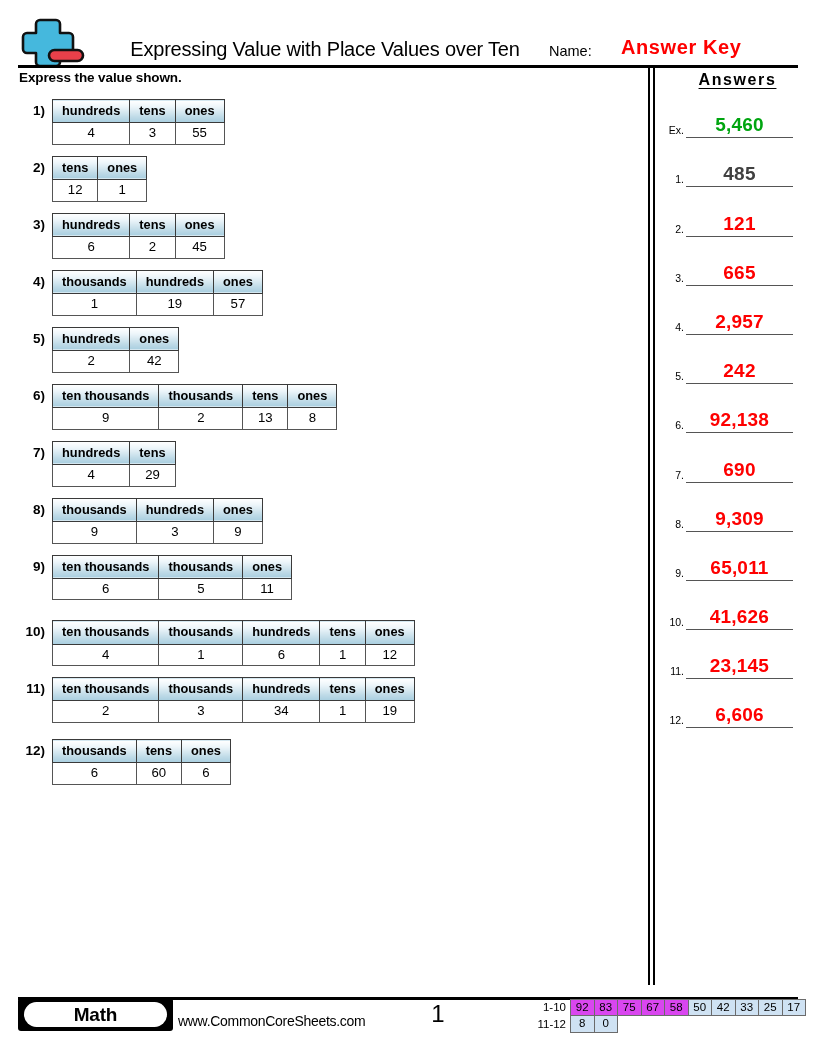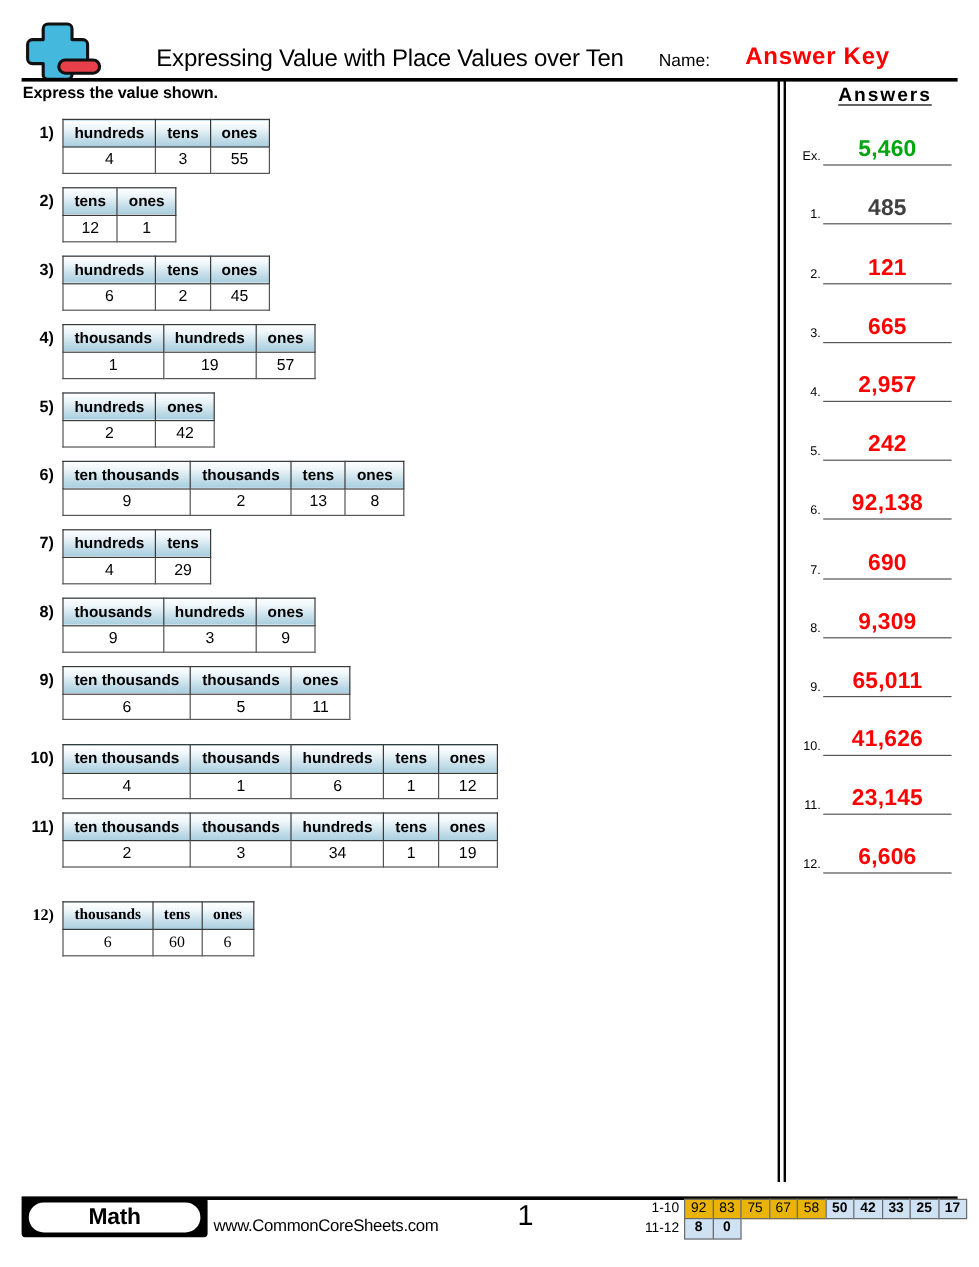--- a/index.html
+++ b/index.html
@@ -229,26 +229,25 @@
     line-height: 17px;
     box-sizing: border-box;
   }
   .score-cell {
     width: 24.5px;
     border: 1px solid #6b6b6b;
     margin-left: -1px;
     font-size: 11.5px;
     line-height: 15px;
     text-align: center;
-    background: #eab308;
+    background: #d946ef;
     box-sizing: border-box;
   }
   .score-cell.shaded {
     background: #cfe2f3;
-    font-weight: bold;
   }
   .score-line + .score-line .score-cell {
     margin-top: -1px;
   }
 </style>
 </head>
 <body>
 
 <div id="header">
 
@@ -477,21 +476,21 @@
           <tr>
             <td>2</td>
             <td>3</td>
             <td>34</td>
             <td>1</td>
             <td>19</td>
           </tr>
         </tbody>
       </table>
     </div>
-    <div class="problem" style="margin-top: 28px; font-family: Liberation Serif, serif;">
+    <div class="problem" style="margin-top: 16px;">
       <div class="pnum">12)</div>
       <table class="pv-table">
         <thead>
           <tr>
             <th>thousands</th>
             <th>tens</th>
             <th>ones</th>
           </tr>
         </thead>
         <tbody>

